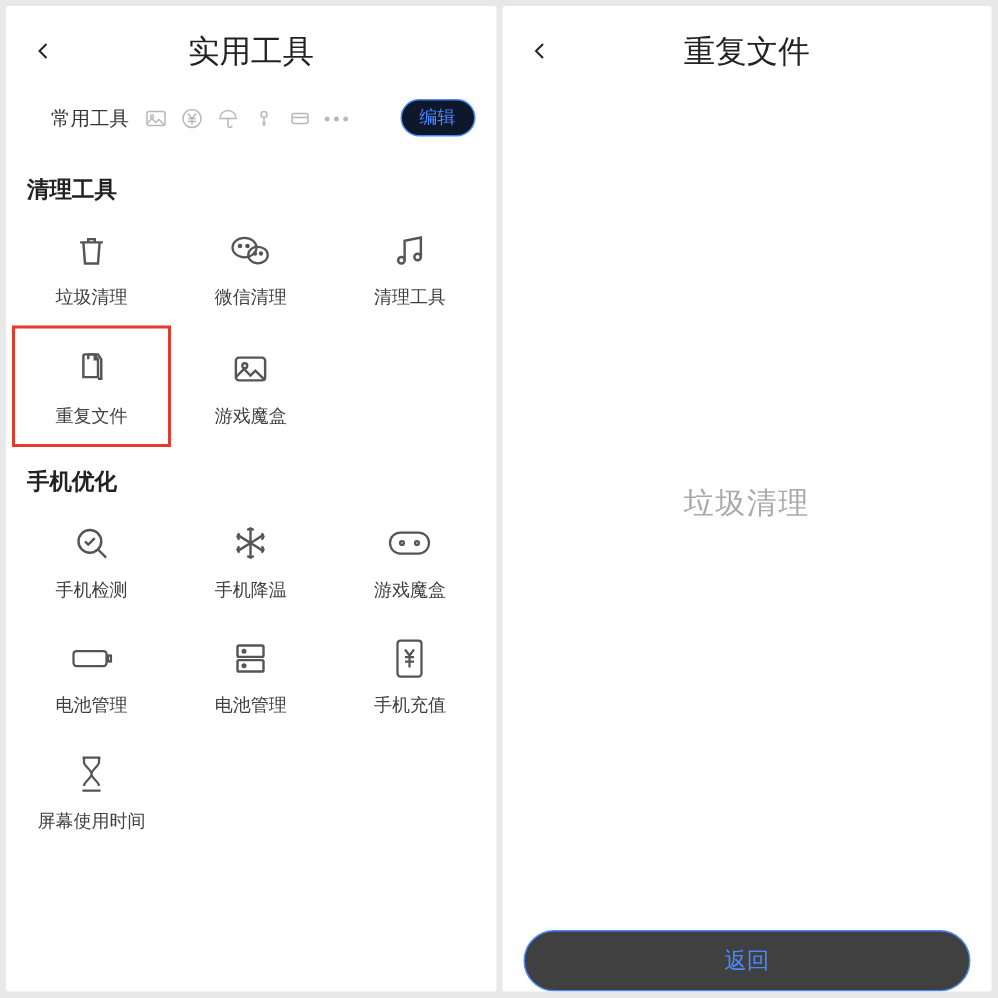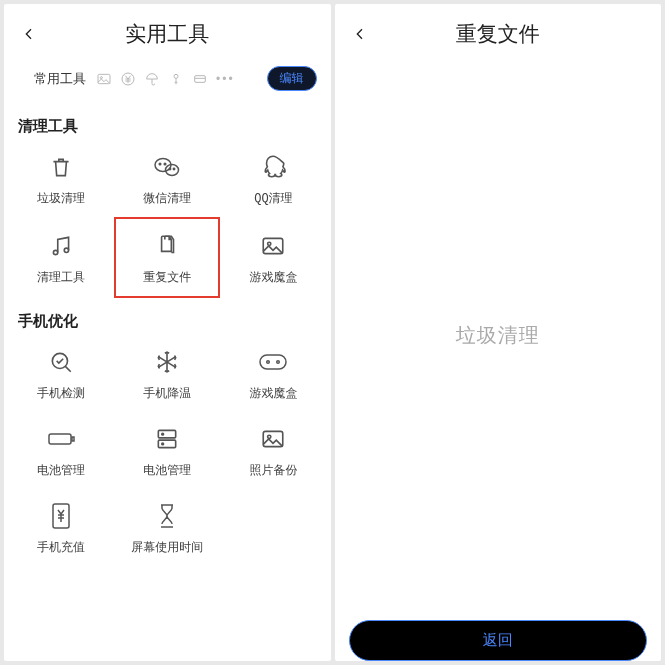--- a/index.html
+++ b/index.html
@@ -106,21 +106,21 @@
   }
   .empty-text {
     color: #aaa;
     font-size: 20px;
     letter-spacing: 1px;
   }
   .return-btn {
     margin: 10px 14px 0 14px;
     border: 1px solid #4a88ff;
     color: #4a88ff;
-    background: #000000;
+    background: #404040;
     border-radius: 999px;
     padding: 10px 0;
     text-align: center;
     font-size: 15px;
   }
 </style>
 </head>
 <body>
 
 <div class="panel">
@@ -179,28 +179,20 @@
             <circle cx="8" cy="9" r="0.8" fill="currentColor"></circle>
             <circle cx="13" cy="9" r="0.8" fill="currentColor"></circle>
             <circle cx="18" cy="14" r="0.7" fill="currentColor"></circle>
             <circle cx="22" cy="14" r="0.7" fill="currentColor"></circle>
           </svg>
         </div>
         <div class="tool-label">微信清理</div>
       </div>
       <div class="tool">
         <div class="tool-icon">
-          <svg width="26" height="28" viewBox="0 0 24 26" fill="none" stroke="currentColor" stroke-width="1.5">
-            <path d="M12 3c-3.5 0-6 2.8-6 6.5 0 1.2.3 2.3.8 3.3-1.2 1.2-2 2.8-2 4.2 0 .8.5 1 1 .5.4-.4.9-1 1.3-1.6.3 1.2.9 2.3 1.7 3.1-.6.3-1 .8-1 1.3 0 .9 1.3 1.7 3 1.7s3-.8 3-1.7c0-.1 0-.2 0-.3h.4c0 .1 0 .2 0 .3 0 .9 1.3 1.7 3 1.7s3-.8 3-1.7c0-.5-.4-1-1-1.3.8-.8 1.4-1.9 1.7-3.1.4.6.9 1.2 1.3 1.6.5.5 1 .3 1-.5 0-1.4-.8-3-2-4.2.5-1 .8-2.1.8-3.3C18 5.8 15.5 3 12 3z"></path>
-          </svg>
-        </div>
-        <div class="tool-label">QQ清理</div>
-      </div>
-      <div class="tool">
-        <div class="tool-icon">
           <svg width="26" height="26" viewBox="0 0 24 24" fill="none" stroke="currentColor" stroke-width="1.5">
             <path d="M9 18V6l10-2v12"></path>
             <circle cx="7" cy="18" r="2"></circle>
             <circle cx="17" cy="16" r="2"></circle>
           </svg>
         </div>
         <div class="tool-label">清理工具</div>
       </div>
       <div class="tool highlight">
         <div class="tool-icon">
@@ -267,30 +259,20 @@
       <div class="tool">
         <div class="tool-icon">
           <svg width="26" height="26" viewBox="0 0 24 24" fill="none" stroke="currentColor" stroke-width="1.5">
             <rect x="4" y="4" width="16" height="7" rx="1"></rect>
             <rect x="4" y="13" width="16" height="7" rx="1"></rect>
             <circle cx="8" cy="7.5" r="0.8" fill="currentColor"></circle>
             <circle cx="8" cy="16.5" r="0.8" fill="currentColor"></circle>
           </svg>
         </div>
         <div class="tool-label">电池管理</div>
-      </div>
-      <div class="tool">
-        <div class="tool-icon">
-          <svg width="26" height="26" viewBox="0 0 24 24" fill="none" stroke="currentColor" stroke-width="1.5">
-            <rect x="3" y="5" width="18" height="14" rx="2"></rect>
-            <circle cx="8.5" cy="10" r="1.5"></circle>
-            <path d="M3 17l5-5 4 4 3-3 6 6"></path>
-          </svg>
-        </div>
-        <div class="tool-label">照片备份</div>
       </div>
       <div class="tool">
         <div class="tool-icon">
           <svg width="22" height="28" viewBox="0 0 22 28" fill="none" stroke="currentColor" stroke-width="1.5">
             <rect x="3" y="2" width="16" height="24" rx="2"></rect>
             <path d="M8 8l3 4 3-4M8 13h6M8 16h6M11 12v8"></path>
           </svg>
         </div>
         <div class="tool-label">手机充值</div>
       </div>

